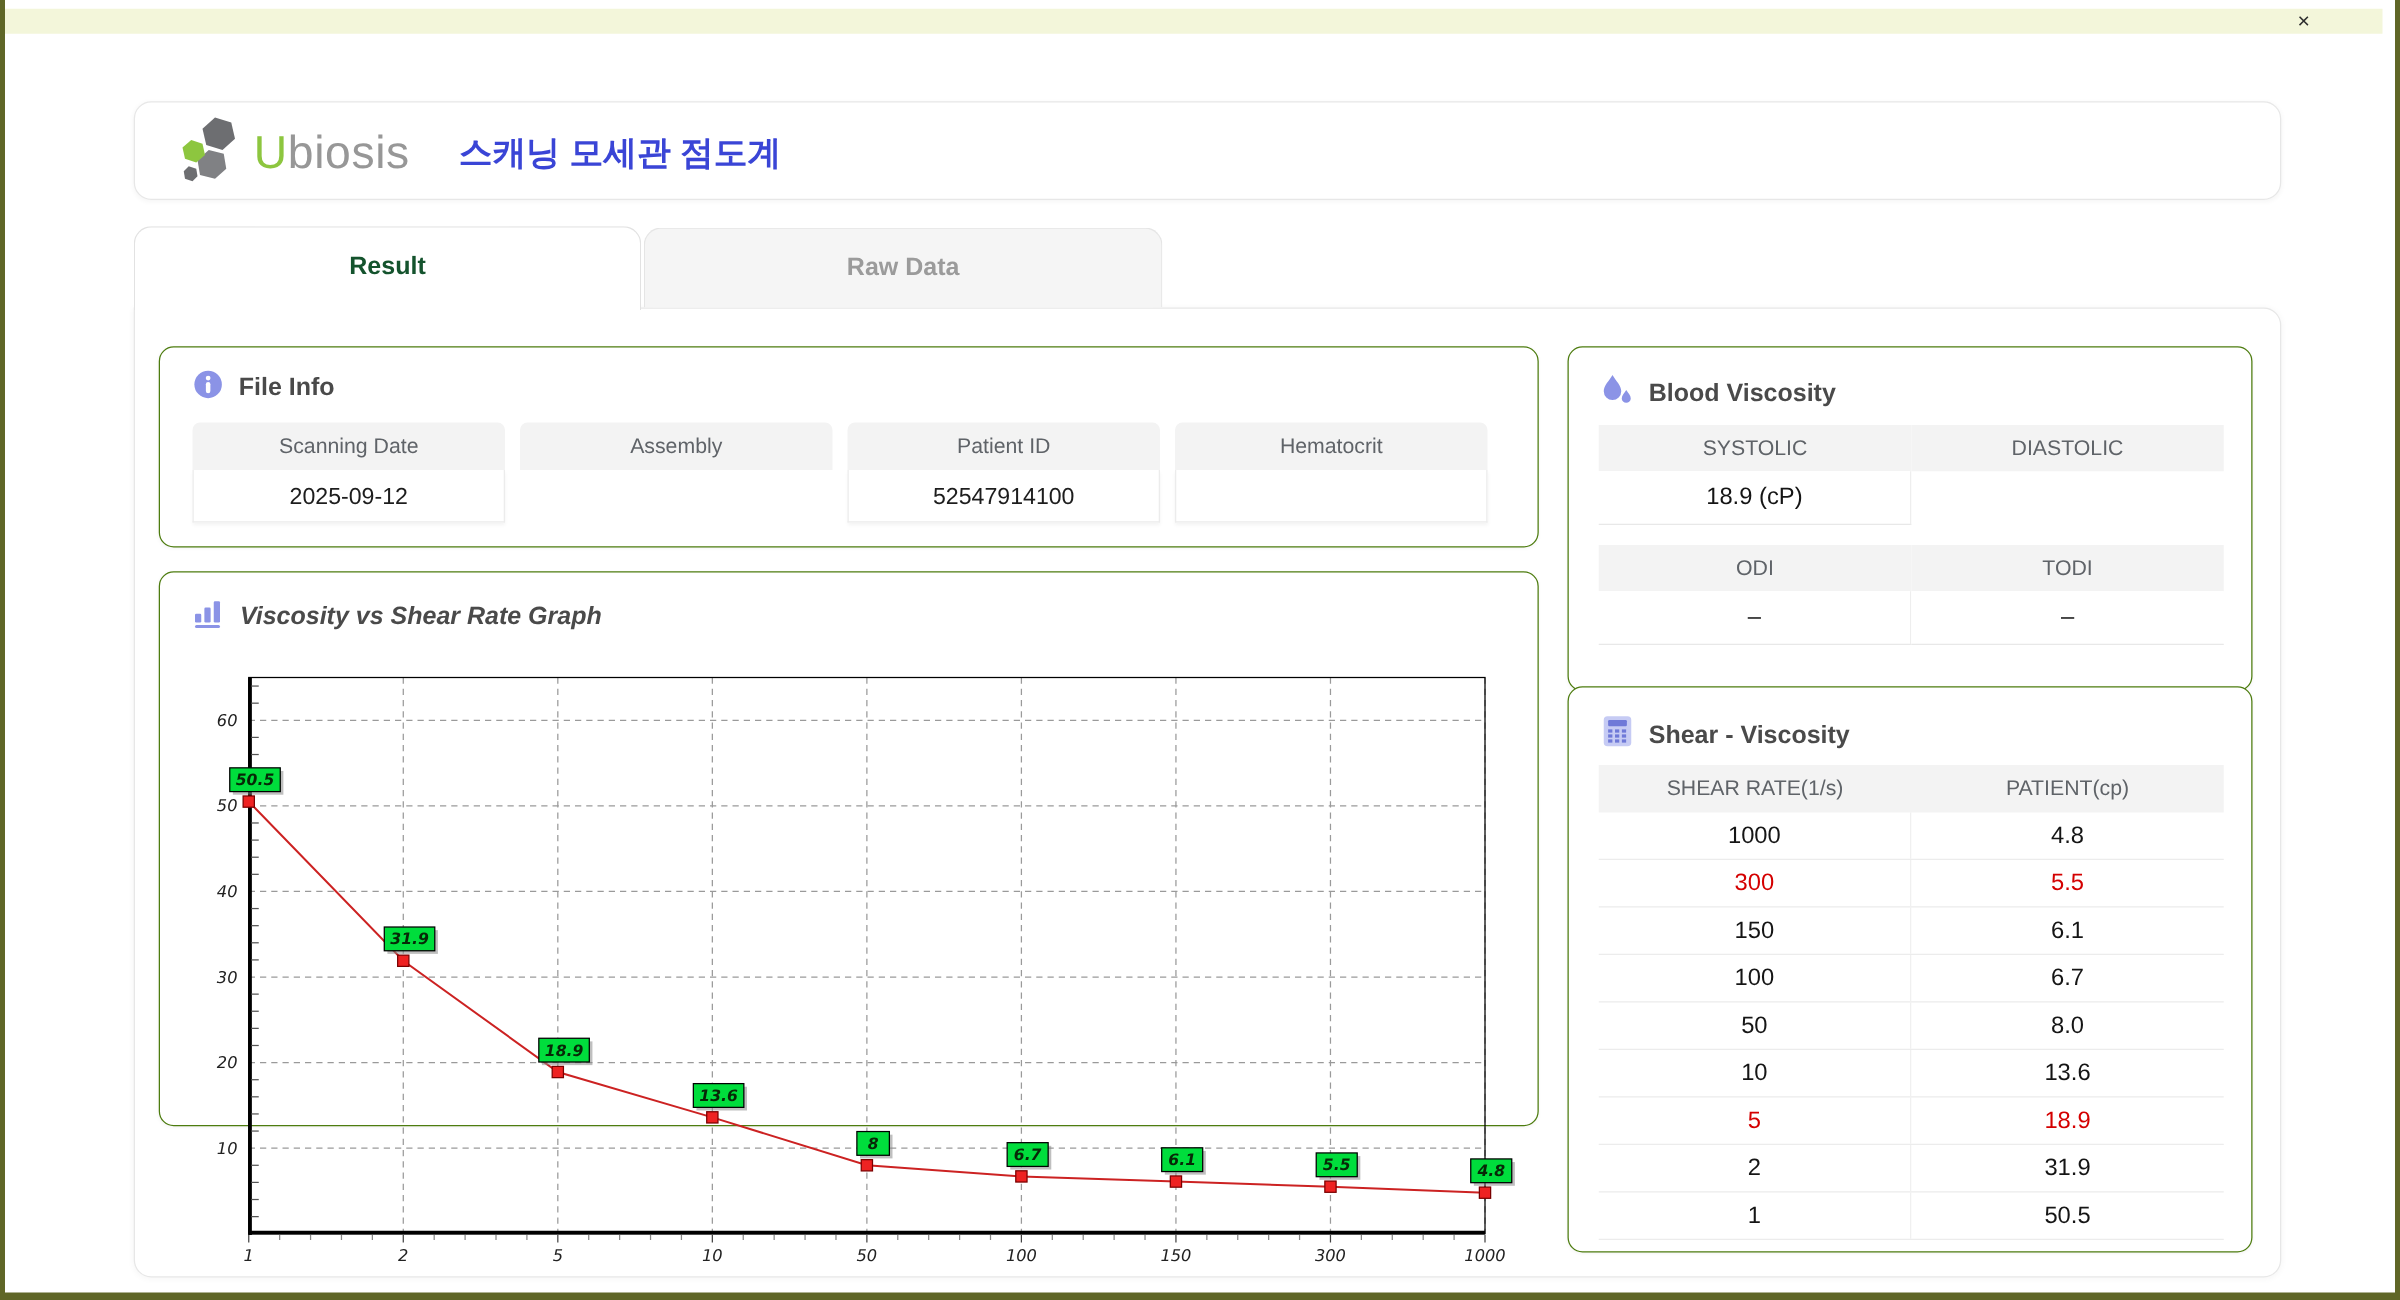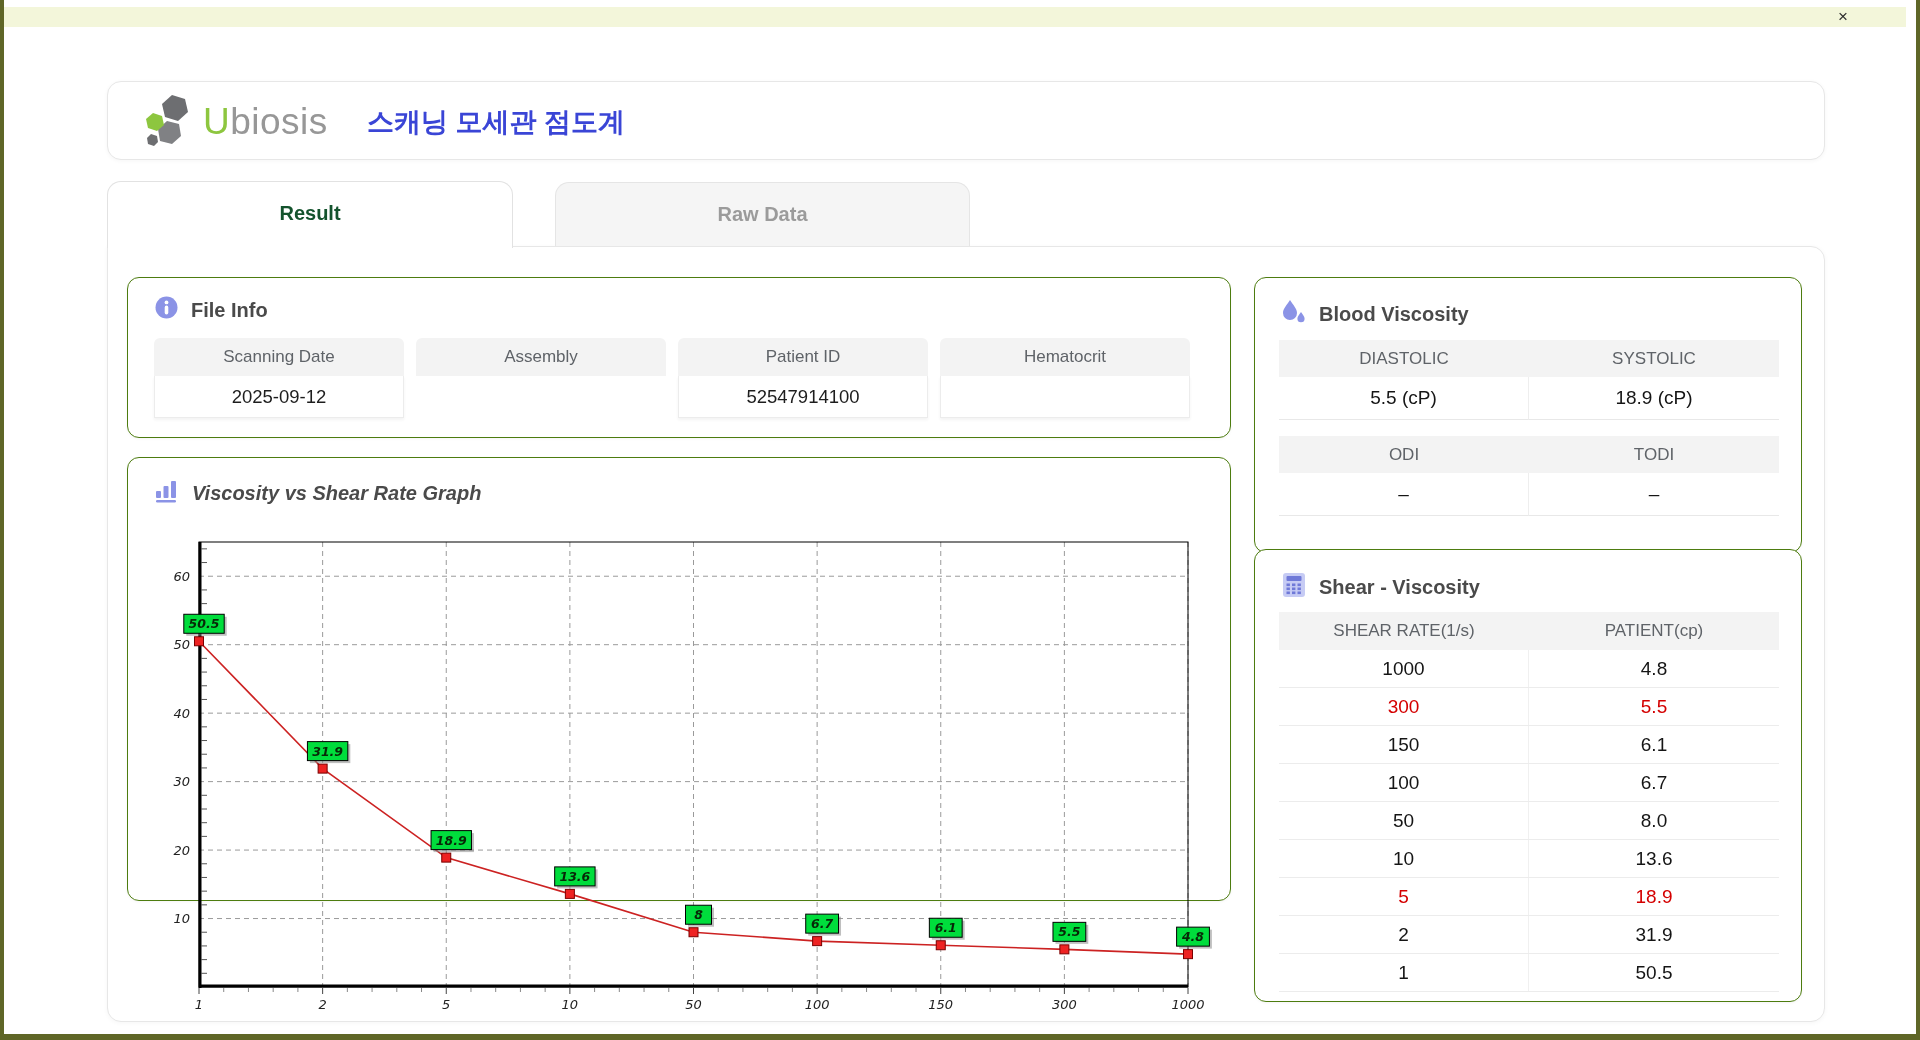--- a/index.html
+++ b/index.html
@@ -17,21 +17,21 @@
   .logo-text{ font-size:37px; letter-spacing:.5px; margin-left:6px; }
   .logo-text .u{ color:#8dc63f; font-weight:500; }
   .logo-text .rest{ color:#979797; font-weight:400; }
   .app-title{ position:absolute; left:259px; top:0; height:79px; display:flex; align-items:center;
     font-size:27px; font-weight:bold; color:#3a45d6; }
   
   .tab{ position:absolute; text-align:center; font-size:20px; font-weight:bold; }
   .tab-active{ left:103px; top:181px; width:406px; height:67px; line-height:62px; background:#fff;
     border:1px solid #e2e2e2; border-bottom:none; border-radius:14px 14px 0 0; color:#14532d; z-index:3; }
   .tab-inactive{ left:511px; top:182px; width:415px; height:64px; line-height:62px; background:#f5f5f5;
-    border:1px solid #e5e5e5; border-bottom:none; border-radius:14px 14px 0 0; color:#9b9b9b; z-index:2;margin-left:40px; }
+    border:1px solid #e5e5e5; border-bottom:none; border-radius:14px 14px 0 0; color:#9b9b9b; z-index:2; }
   .outer-card{ left:103px; top:246px; width:1718px; height:776px; border-radius:0 14px 14px 14px; z-index:1;
     box-shadow:0 1px 5px rgba(0,0,0,.04); }
   .inner-card{ background:#fff; border:1px solid #4d7c0f; border-radius:12px; position:absolute;
     box-shadow:0 1px 3px rgba(0,0,0,.04); }
   .file-card{ left:19px; top:30px; width:1104px; height:161px; }
   .graph-card{ left:19px; top:210px; width:1104px; height:444px;font-style:italic; }
   .bv-card{ left:1146px; top:30px; width:548px; height:276px; }
   .shear-card{ left:1146px; top:302px; width:548px; height:453px; }
   .section-title{ position:absolute; display:flex; align-items:center; gap:12px;
     font-size:20px; font-weight:bold; color:#4a4a4a; }
@@ -286,25 +286,24 @@
           <svg width="26" height="28" viewBox="0 0 26 28">
             <path d="M9 2 C12 7 16 10.5 16 15 a7 7 0 0 1 -14 0 C2 10.5 6 7 9 2 Z" fill="#8b93e6"></path>
             <path d="M20 14 C21.6 16.6 23.6 18.4 23.6 20.7 a3.6 3.6 0 0 1 -7.2 0 C16.4 18.4 18.4 16.6 20 14 Z" fill="#8b93e6"></path>
           </svg>
         </span>
         <span>Blood Viscosity</span>
       </div>
       <div id="bv-tables">
           <div class="bv-table" style="top: 62px;">
             <div class="bv-row bv-head">
+              <div class="bv-cell">SYSTOLIC</div>
               <div class="bv-cell">DIASTOLIC</div>
-              <div class="bv-cell">SYSTOLIC</div>
             </div>
             <div class="bv-row bv-val">
-              <div class="bv-cell">5.5 (cP)</div>
               <div class="bv-cell">18.9 (cP)</div>
             </div>
           </div>
           <div class="bv-table" style="top: 158px;">
             <div class="bv-row bv-head">
               <div class="bv-cell">ODI</div>
               <div class="bv-cell">TODI</div>
             </div>
             <div class="bv-row bv-val">
               <div class="bv-cell">–</div>

